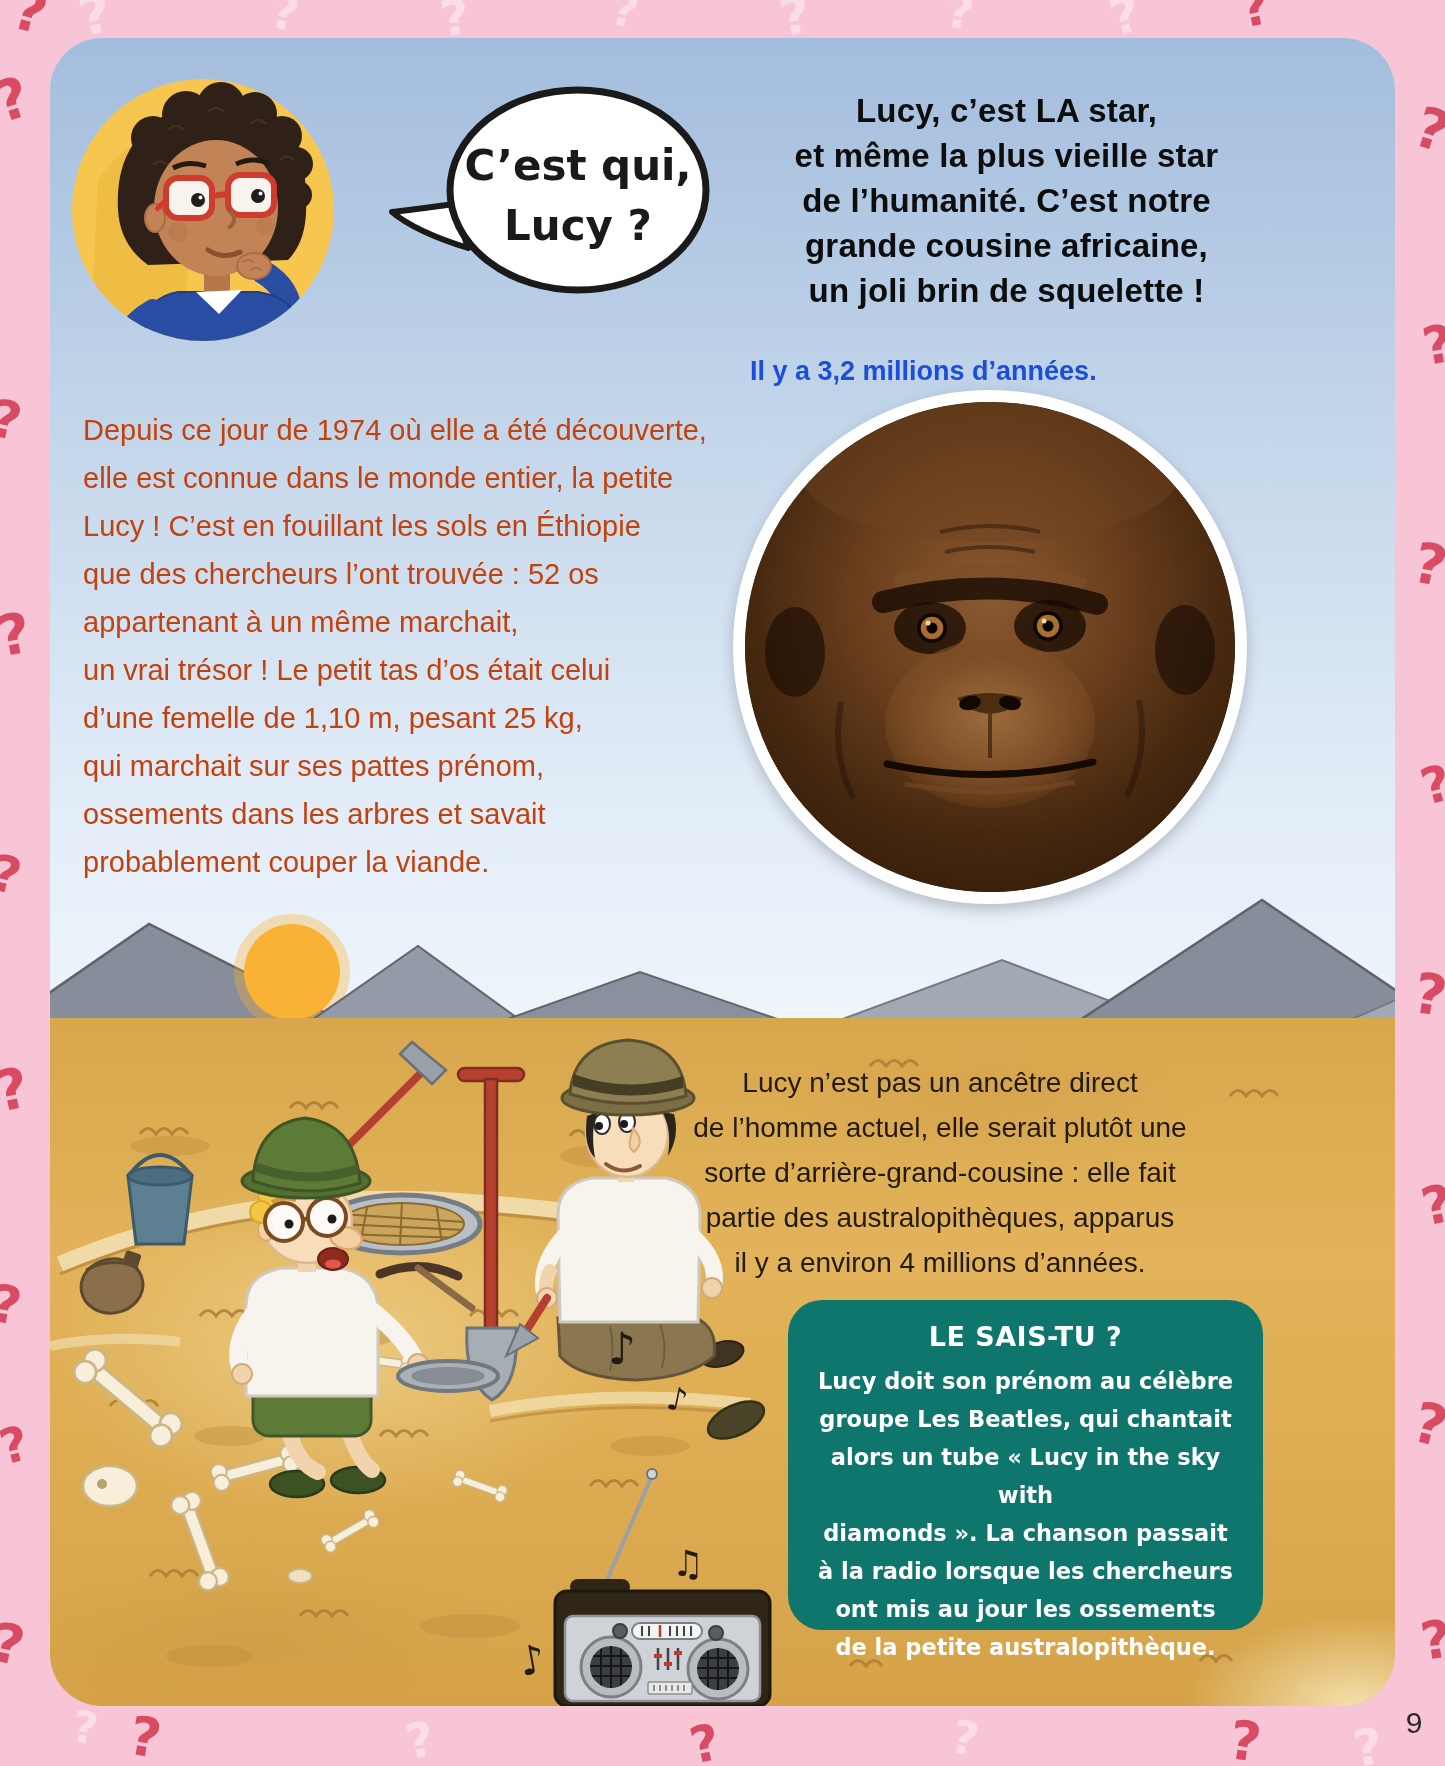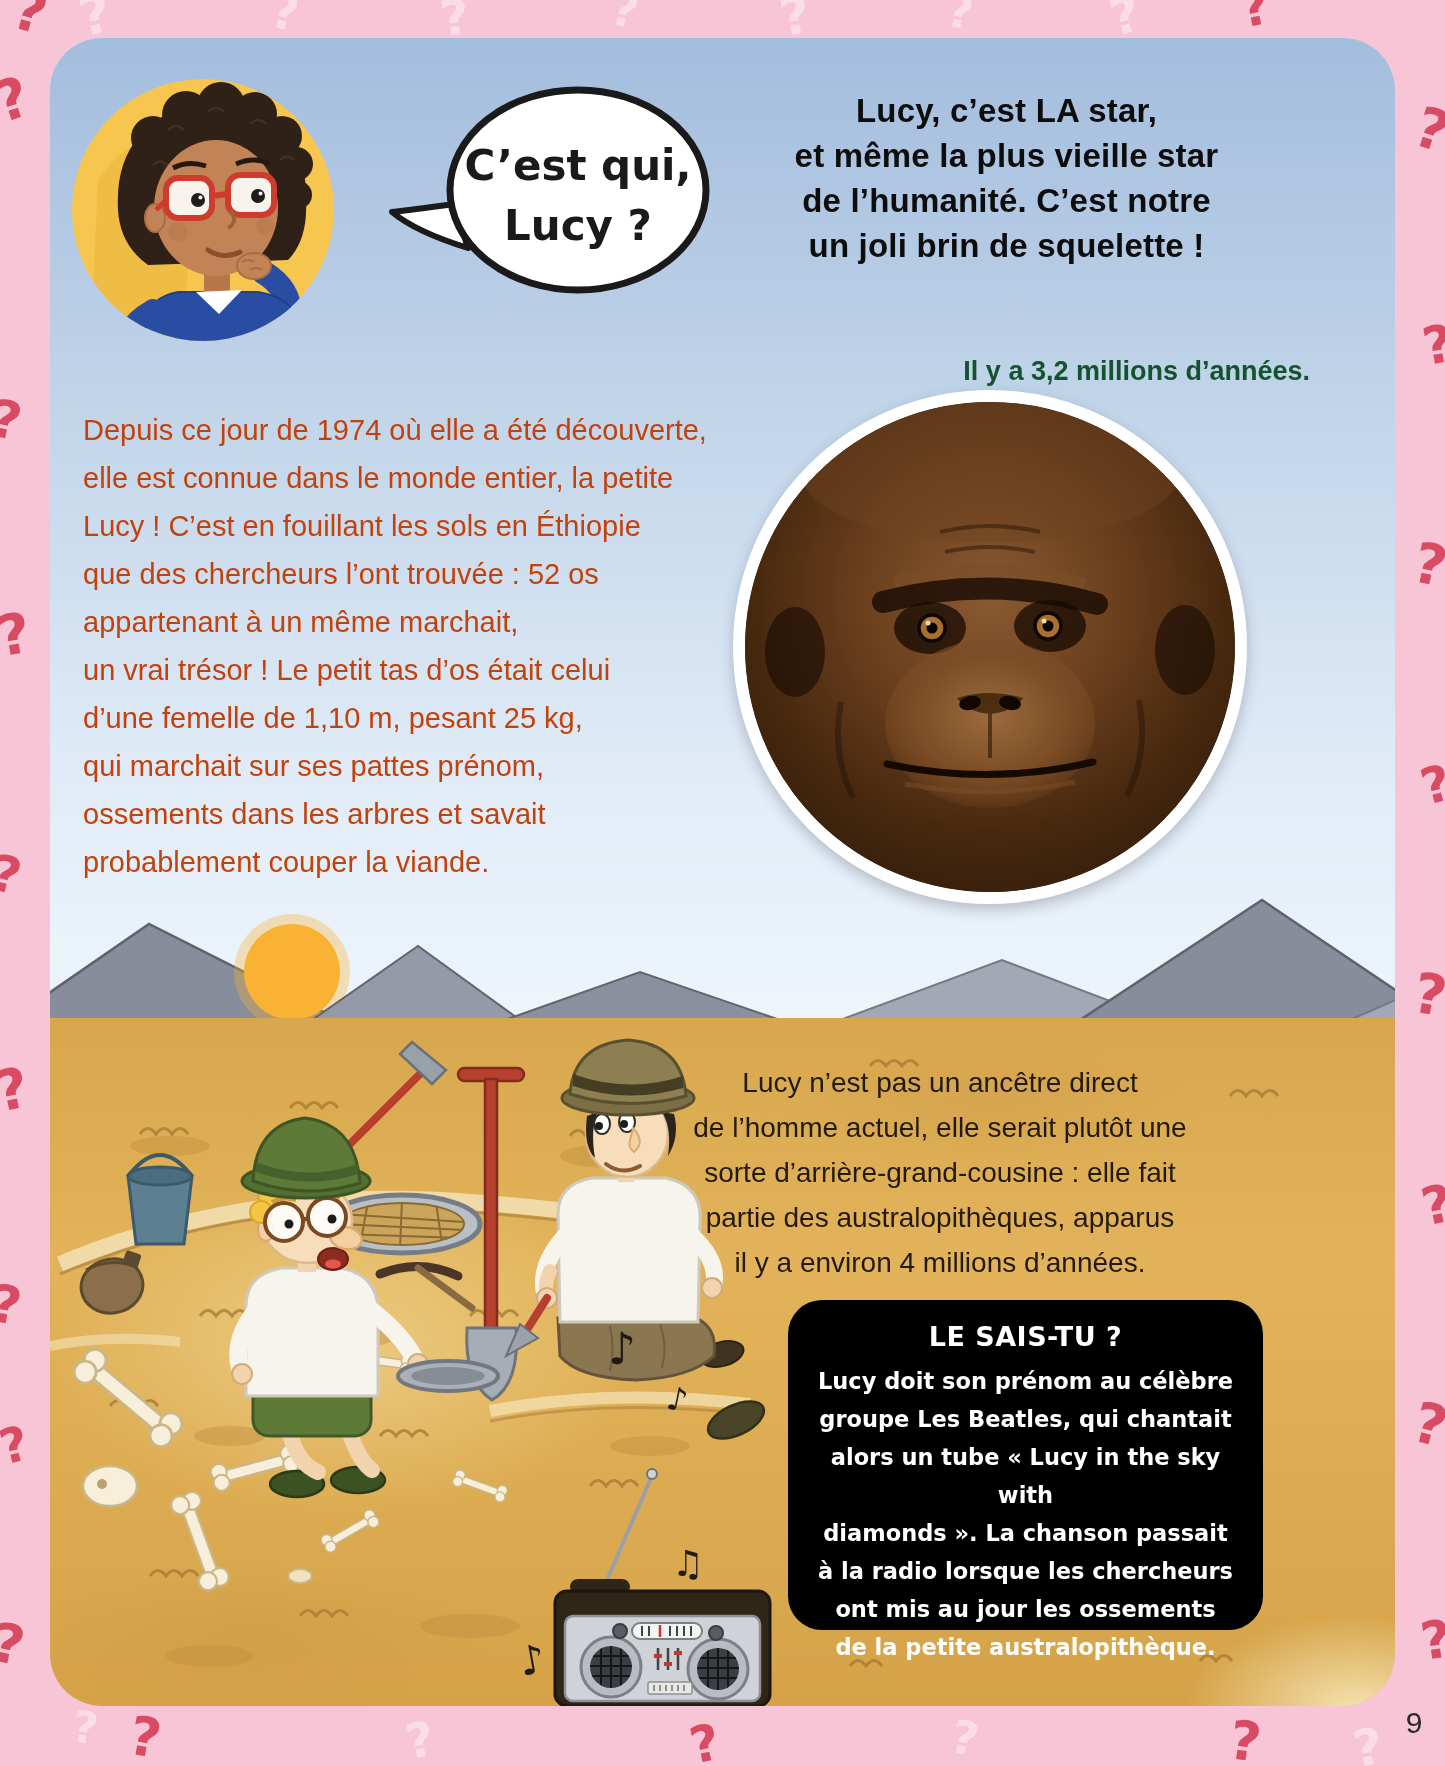--- a/index.html
+++ b/index.html
@@ -18,29 +18,29 @@
           radial-gradient(240px 130px at 97% 100%, rgba(249,235,190,.85), transparent 70%),
           radial-gradient(300px 90px at 70% 12%, rgba(200,150,70,.30), transparent 70%),
           radial-gradient(360px 110px at 15% 90%, rgba(195,145,62,.28), transparent 70%),
           linear-gradient(180deg,#d8a74d 0%,#e2b35a 35%,#dcab51 70%,#d5a248 100%);}
   .mountains{position:absolute;left:0;top:852px;}
   .scene{position:absolute;left:0;top:978px;}
   .boy{position:absolute;left:8px;top:22px;}
   .bubble{position:absolute;left:332px;top:24px;width:350px;height:280px;}
   .headline{position:absolute;left:684px;top:50px;width:545px;text-align:center;
             font-weight:bold;font-size:33px;line-height:45px;color:#0d0d0d;letter-spacing:.2px;}
-  .caption{position:absolute;left:700px;top:318px;width:560px;text-align:right;
-           font-weight:bold;font-size:27px;color:#14532d;}
+  .caption{position:absolute;left:700px;top:318px;width:560px;text-align:left;
+           font-weight:bold;font-size:27px;color:#1d4ed8;}
   .intro{position:absolute;left:33px;top:368px;width:660px;
          font-size:29px;line-height:48px;color:#c2410c;}
   .lucy{position:absolute;left:683px;top:352px;width:490px;height:490px;border:12px solid #ffffff;
         border-radius:50%;overflow:hidden;box-shadow:0 6px 14px rgba(40,40,60,.25);background:#40250f;}
   .sandpar{position:absolute;left:560px;top:1022px;width:660px;text-align:center;
            font-size:28px;line-height:45px;color:#221a0e;}
-  .factbox{position:absolute;left:738px;top:1262px;width:475px;height:330px;background:#000000;
+  .factbox{position:absolute;left:738px;top:1262px;width:475px;height:330px;background:#0f766e;
            border-radius:34px;box-sizing:border-box;padding:20px 18px 0 18px;text-align:center;
            font-family:"DejaVu Sans",sans-serif;color:#ffffff;}
   .factbox .title{font-size:27px;font-weight:bold;line-height:34px;margin-bottom:8px;letter-spacing:.5px;}
   .factbox .fline{font-size:22.5px;font-weight:bold;line-height:38px;}
   .pagenum{position:absolute;left:1392px;top:1706px;width:44px;text-align:center;
            font-size:30px;color:#2a2a2a;}
   .bubtext{font-family:"DejaVu Sans",sans-serif;font-weight:bold;}
 </style>
 </head>
 <body>
@@ -405,20 +405,21 @@
         <ellipse cx="196" cy="128" rx="128" ry="100" fill="#ffffff" stroke="#1a1a1a" stroke-width="7"></ellipse>
         <text class="bubtext" x="196" y="118" text-anchor="middle" font-size="42" font-weight="bold" fill="#1a1a1a">C’est qui,</text>
         <text class="bubtext" x="196" y="178" text-anchor="middle" font-size="42" font-weight="bold" fill="#1a1a1a">Lucy ?</text>
       </svg>
     </div>
 
     <div class="headline">
       <div>Lucy, c’est LA star,</div>
       <div>et même la plus vieille star</div>
       <div>de l’humanité. C’est notre</div>
+      <div>grande cousine africaine,</div>
       <div>un joli brin de squelette !</div>
     </div>
     <div class="caption">Il y a 3,2 millions d’années.</div>
 
     <div class="intro">
       <div>Depuis ce jour de 1974 où elle a été découverte,</div>
       <div>elle est connue dans le monde entier, la petite</div>
       <div>Lucy ! C’est en fouillant les sols en Éthiopie</div>
       <div>que des chercheurs l’ont trouvée : 52 os</div>
       <div>appartenant à un même marchait,</div>

